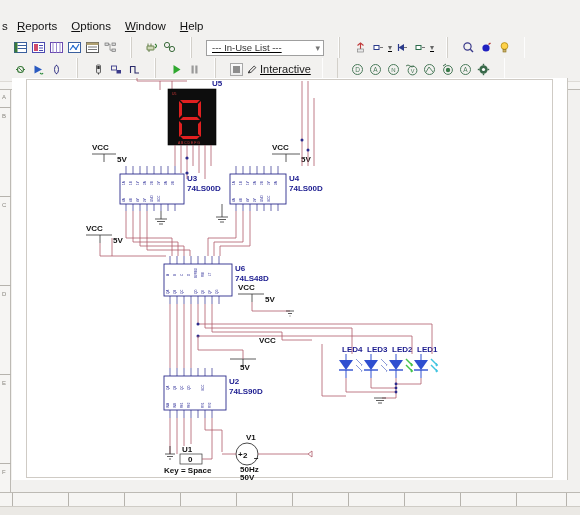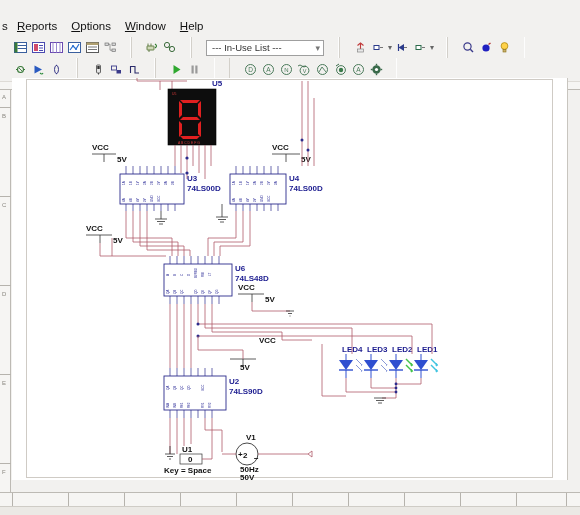--- a/index.html
+++ b/index.html
@@ -42,20 +42,21 @@
   }
   #tb1 { top: 37px; height: 21px; }
   #tb2 { top: 58px; height: 22px; }
 
   .tgroup {
     display: flex; align-items: center;
     height: 100%;
     border-left: 1px solid #d3d0ca;
     border-right: 1px solid #fdfdfd;
     padding: 0 11px;
+    text-decoration: underline;
   }
   .tgroup.nolb { border-left: none; }
 
   .tbtn {
     width: 17px; height: 17px;
     margin: 0 0.5px;
     display: flex; align-items: center; justify-content: center;
     position: relative;
     cursor: default;
   }
@@ -397,20 +398,34 @@
         </svg>
       </div>
       <div class="tbtn" title="Pause">
         <svg width="15" height="15" viewBox="0 0 15 15">
           <rect x="4.5" y="3.5" width="2.2" height="8" fill="#9a9a9a"></rect>
           <rect x="8.3" y="3.5" width="2.2" height="8" fill="#9a9a9a"></rect>
         </svg>
       </div>
     </div>
 
+    <div class="tgroup">
+      <div class="interactive-box">
+        <div class="sq-btn">
+            <i></i>
+          </div>
+        <span class="pencil">
+          <svg width="10" height="11" viewBox="0 0 10 11">
+            <path d="M1.5 9 L2.6 6.6 L7.2 2 L8.8 3.6 L4.2 8.2 Z" fill="none" stroke="#2a2a2a" stroke-width=".9"></path>
+            <line x1="1.5" y1="9" x2="2.6" y2="6.6" stroke="#2a2a2a" stroke-width=".9"></line>
+          </svg>
+        </span>
+        <span>Interactive</span>
+      </div>
+    </div>
 
     <div class="tgroup" style="margin-left:14px;">
       <div class="tbtn">
         <svg width="15" height="15" viewBox="0 0 15 15">
           <circle cx="7.5" cy="7.5" r="5" fill="none" stroke="#4a7a5a" stroke-width="1"></circle>
           <text x="7.5" y="10" font-size="6.5" text-anchor="middle" fill="#4a7a5a" font-family="Liberation Sans">D</text>
         </svg>
       </div>
       <div class="tbtn">
         <svg width="15" height="15" viewBox="0 0 15 15">

